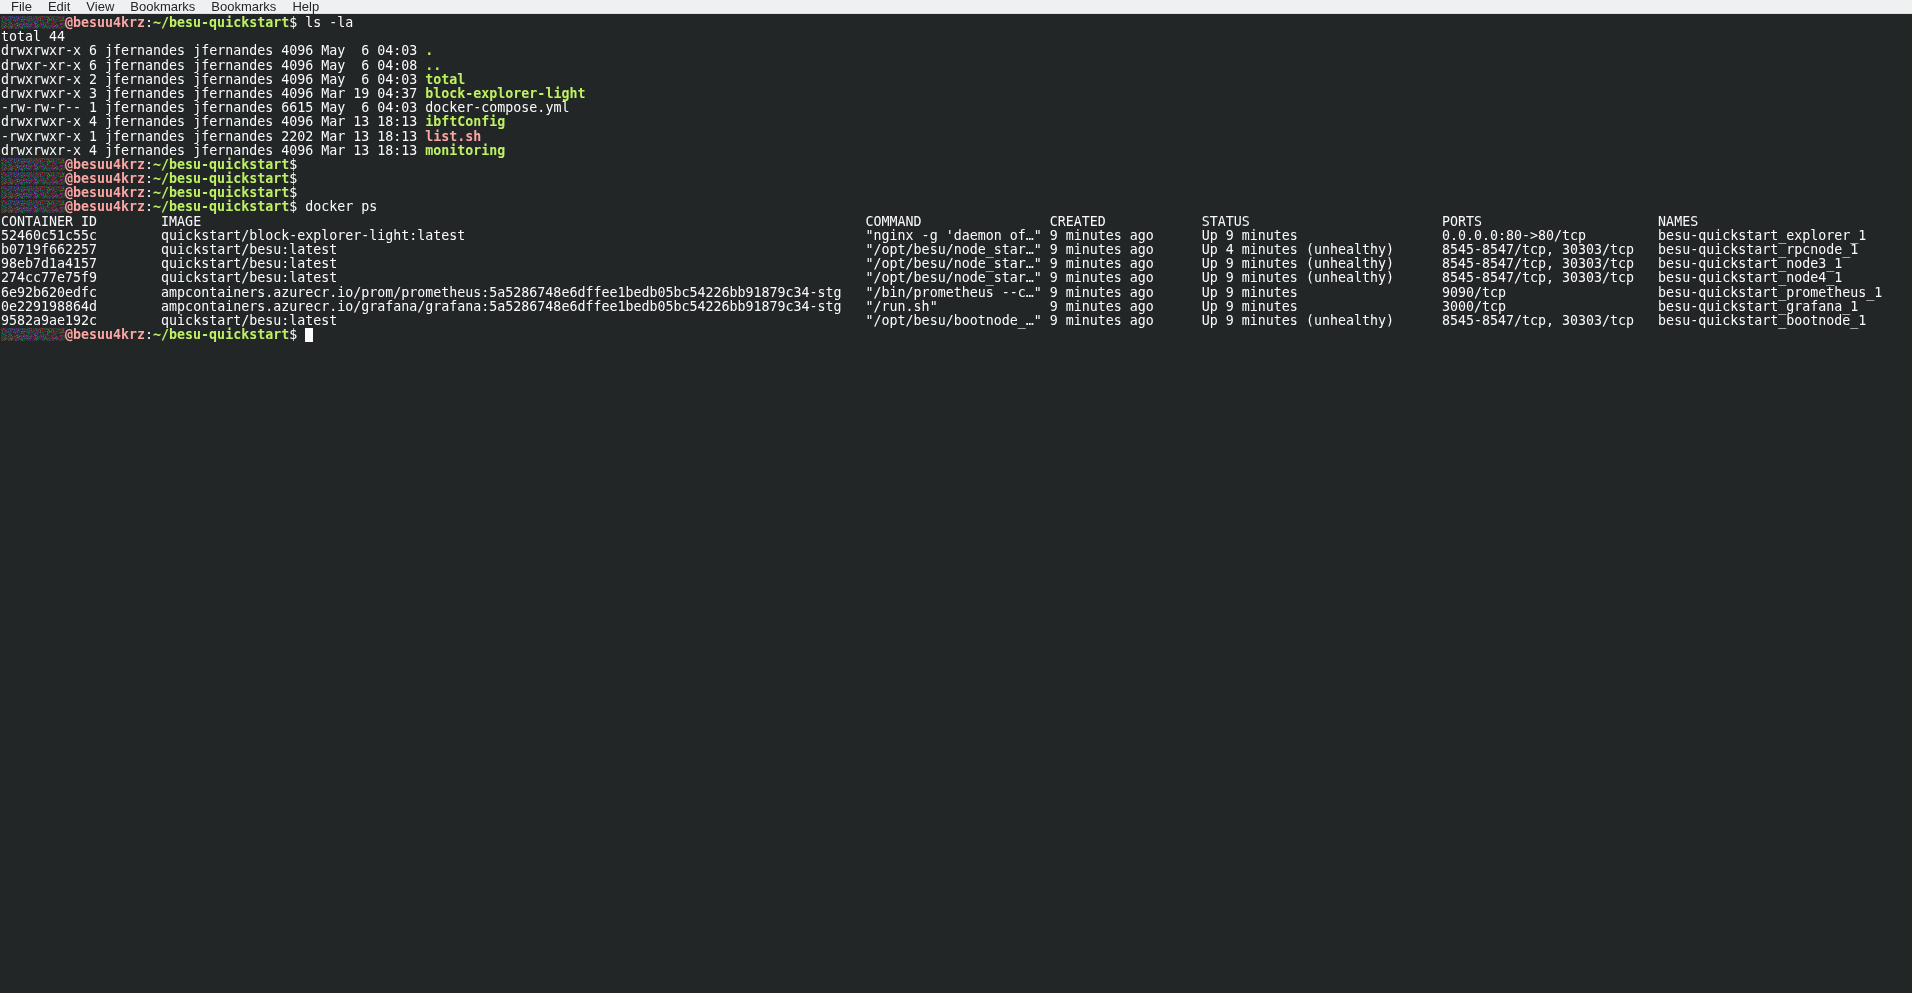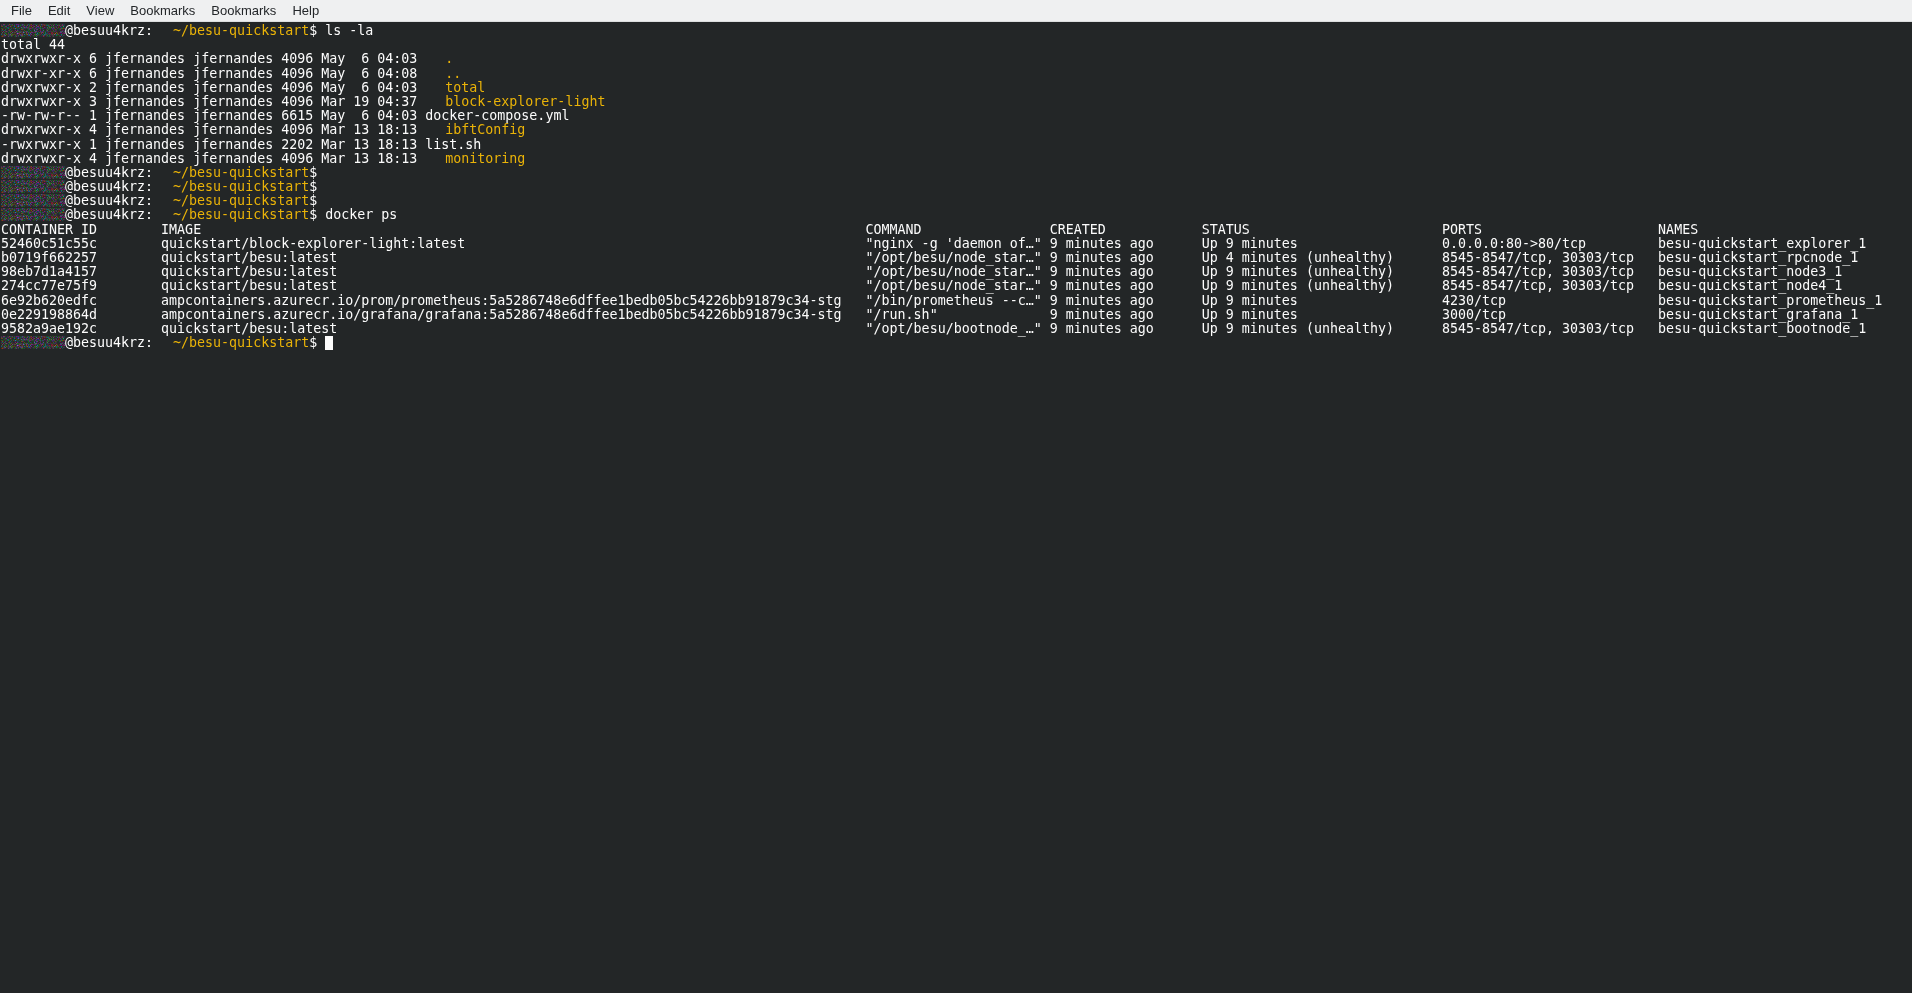--- a/index.html
+++ b/index.html
@@ -3,41 +3,41 @@
 <meta charset="utf-8">
 <style>
   * { box-sizing: border-box; }
   html, body {
     margin: 0; padding: 0;
     width: 1912px; height: 993px;
     background: #232627;
     overflow: hidden;
   }
   .menubar {
-    height: 22px;
+    height: 14px;
     background: #eff0f1;
     border-bottom: 1px solid #dcdedf;
     display: flex;
     align-items: center;
     font-family: "Liberation Sans", sans-serif;
     font-size: 13px;
     color: #232629;
     padding-left: 3px;
   }
   .menu-item { padding: 2px 8px; cursor: default; }
   .terminal {
     font-family: "DejaVu Sans Mono", monospace;
     font-size: 13.3px;
     line-height: 14.2px;
     color: #fcfcfc;
     padding: 2px 0 0 1px;
   }
   .line { white-space: pre; height: 14.2px; }
-  .green { color: #ffffff; font-weight: normal; }
-  .blue  { color: #eab308; font-weight: normal; margin-left: 20px; }
+  .green { color: #fca5a5; font-weight: bold; }
+  .blue  { color: #bef264; font-weight: bold; }
   .noise {
     display: inline-block;
     width: 64px; height: 13px;
     vertical-align: -2px;
     overflow: hidden;
     line-height: 0;
   }
   .noise svg { display: block; }
   .cursor {
     display: inline-block;
@@ -91,19 +91,19 @@
           <rect width="64" height="13" filter="url(#noiseF)"></rect>
         </svg></span><span class="green">@besuu4krz</span><span>:</span><span class="blue">~/besu-quickstart</span><span>$</span></div>
     <div class="line"><span class="noise"><svg width="64" height="13">
           <rect width="64" height="13" filter="url(#noiseF)"></rect>
         </svg></span><span class="green">@besuu4krz</span><span>:</span><span class="blue">~/besu-quickstart</span><span>$</span><span> docker ps</span></div>
     <div class="line"><span>CONTAINER ID        IMAGE                                                                                   COMMAND                CREATED            STATUS                        PORTS                      NAMES</span></div>
     <div class="line"><span>52460c51c55c        quickstart/block-explorer-light:latest                                                  "nginx -g 'daemon of…" 9 minutes ago      Up 9 minutes                  0.0.0.0:80-&gt;80/tcp         besu-quickstart_explorer_1</span></div>
     <div class="line"><span>b0719f662257        quickstart/besu:latest                                                                  "/opt/besu/node_star…" 9 minutes ago      Up 4 minutes (unhealthy)      8545-8547/tcp, 30303/tcp   besu-quickstart_rpcnode_1</span></div>
     <div class="line"><span>98eb7d1a4157        quickstart/besu:latest                                                                  "/opt/besu/node_star…" 9 minutes ago      Up 9 minutes (unhealthy)      8545-8547/tcp, 30303/tcp   besu-quickstart_node3_1</span></div>
     <div class="line"><span>274cc77e75f9        quickstart/besu:latest                                                                  "/opt/besu/node_star…" 9 minutes ago      Up 9 minutes (unhealthy)      8545-8547/tcp, 30303/tcp   besu-quickstart_node4_1</span></div>
-    <div class="line"><span>6e92b620edfc        ampcontainers.azurecr.io/prom/prometheus:5a5286748e6dffee1bedb05bc54226bb91879c34-stg   "/bin/prometheus --c…" 9 minutes ago      Up 9 minutes                  4230/tcp                   besu-quickstart_prometheus_1</span></div>
+    <div class="line"><span>6e92b620edfc        ampcontainers.azurecr.io/prom/prometheus:5a5286748e6dffee1bedb05bc54226bb91879c34-stg   "/bin/prometheus --c…" 9 minutes ago      Up 9 minutes                  9090/tcp                   besu-quickstart_prometheus_1</span></div>
     <div class="line"><span>0e229198864d        ampcontainers.azurecr.io/grafana/grafana:5a5286748e6dffee1bedb05bc54226bb91879c34-stg   "/run.sh"              9 minutes ago      Up 9 minutes                  3000/tcp                   besu-quickstart_grafana_1</span></div>
     <div class="line"><span>9582a9ae192c        quickstart/besu:latest                                                                  "/opt/besu/bootnode_…" 9 minutes ago      Up 9 minutes (unhealthy)      8545-8547/tcp, 30303/tcp   besu-quickstart_bootnode_1</span></div>
     <div class="line"><span class="noise"><svg width="64" height="13">
           <rect width="64" height="13" filter="url(#noiseF)"></rect>
         </svg></span><span class="green">@besuu4krz</span><span>:</span><span class="blue">~/besu-quickstart</span><span>$</span><span> </span><span class="cursor"></span></div>
   </div>
 
 </body></html>

